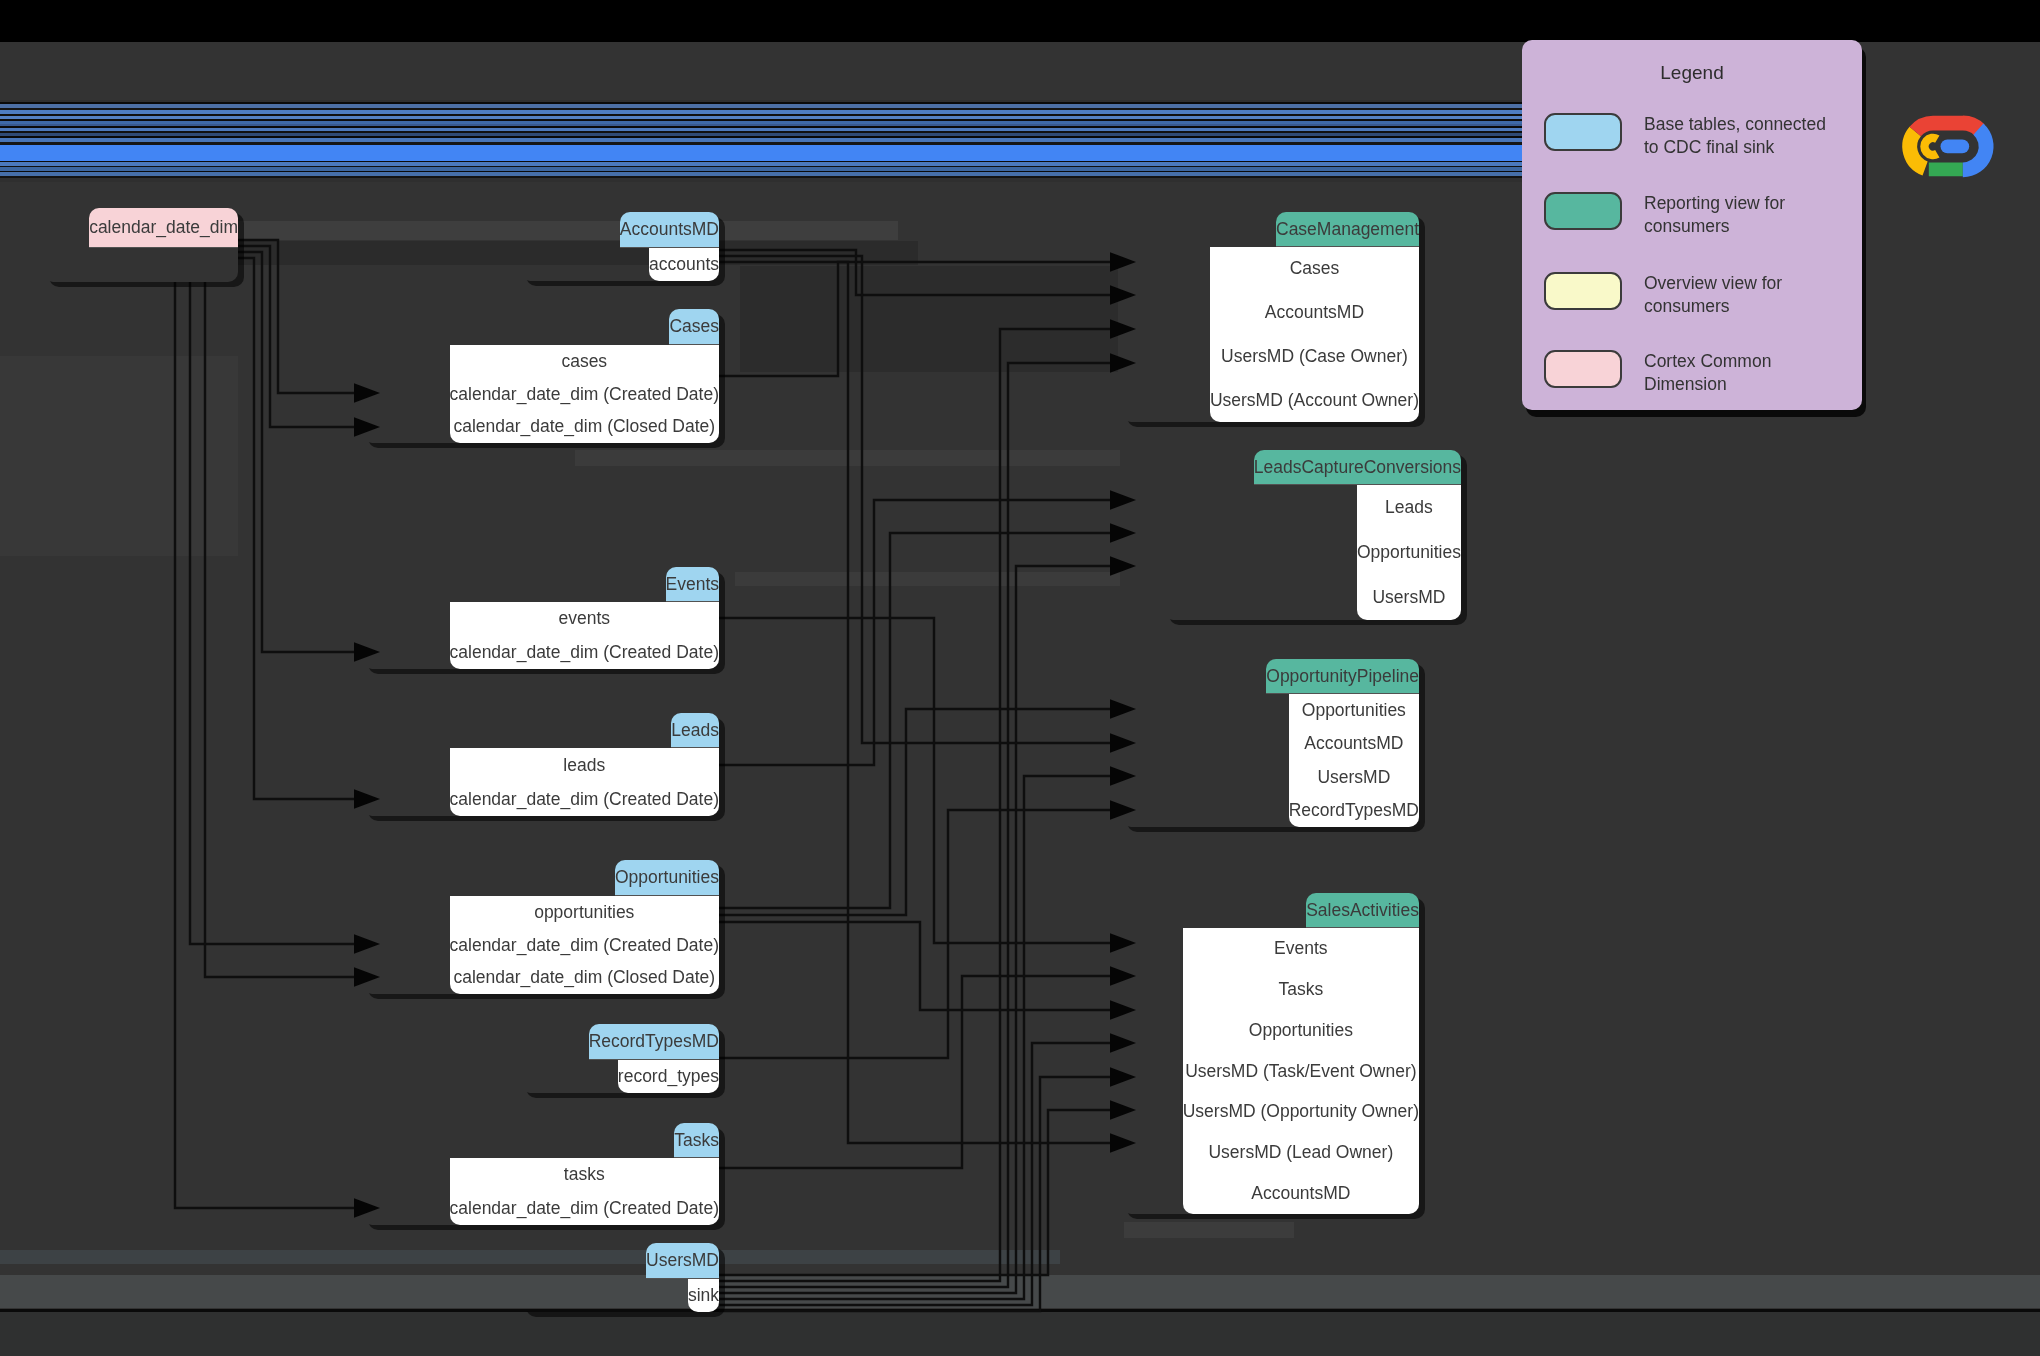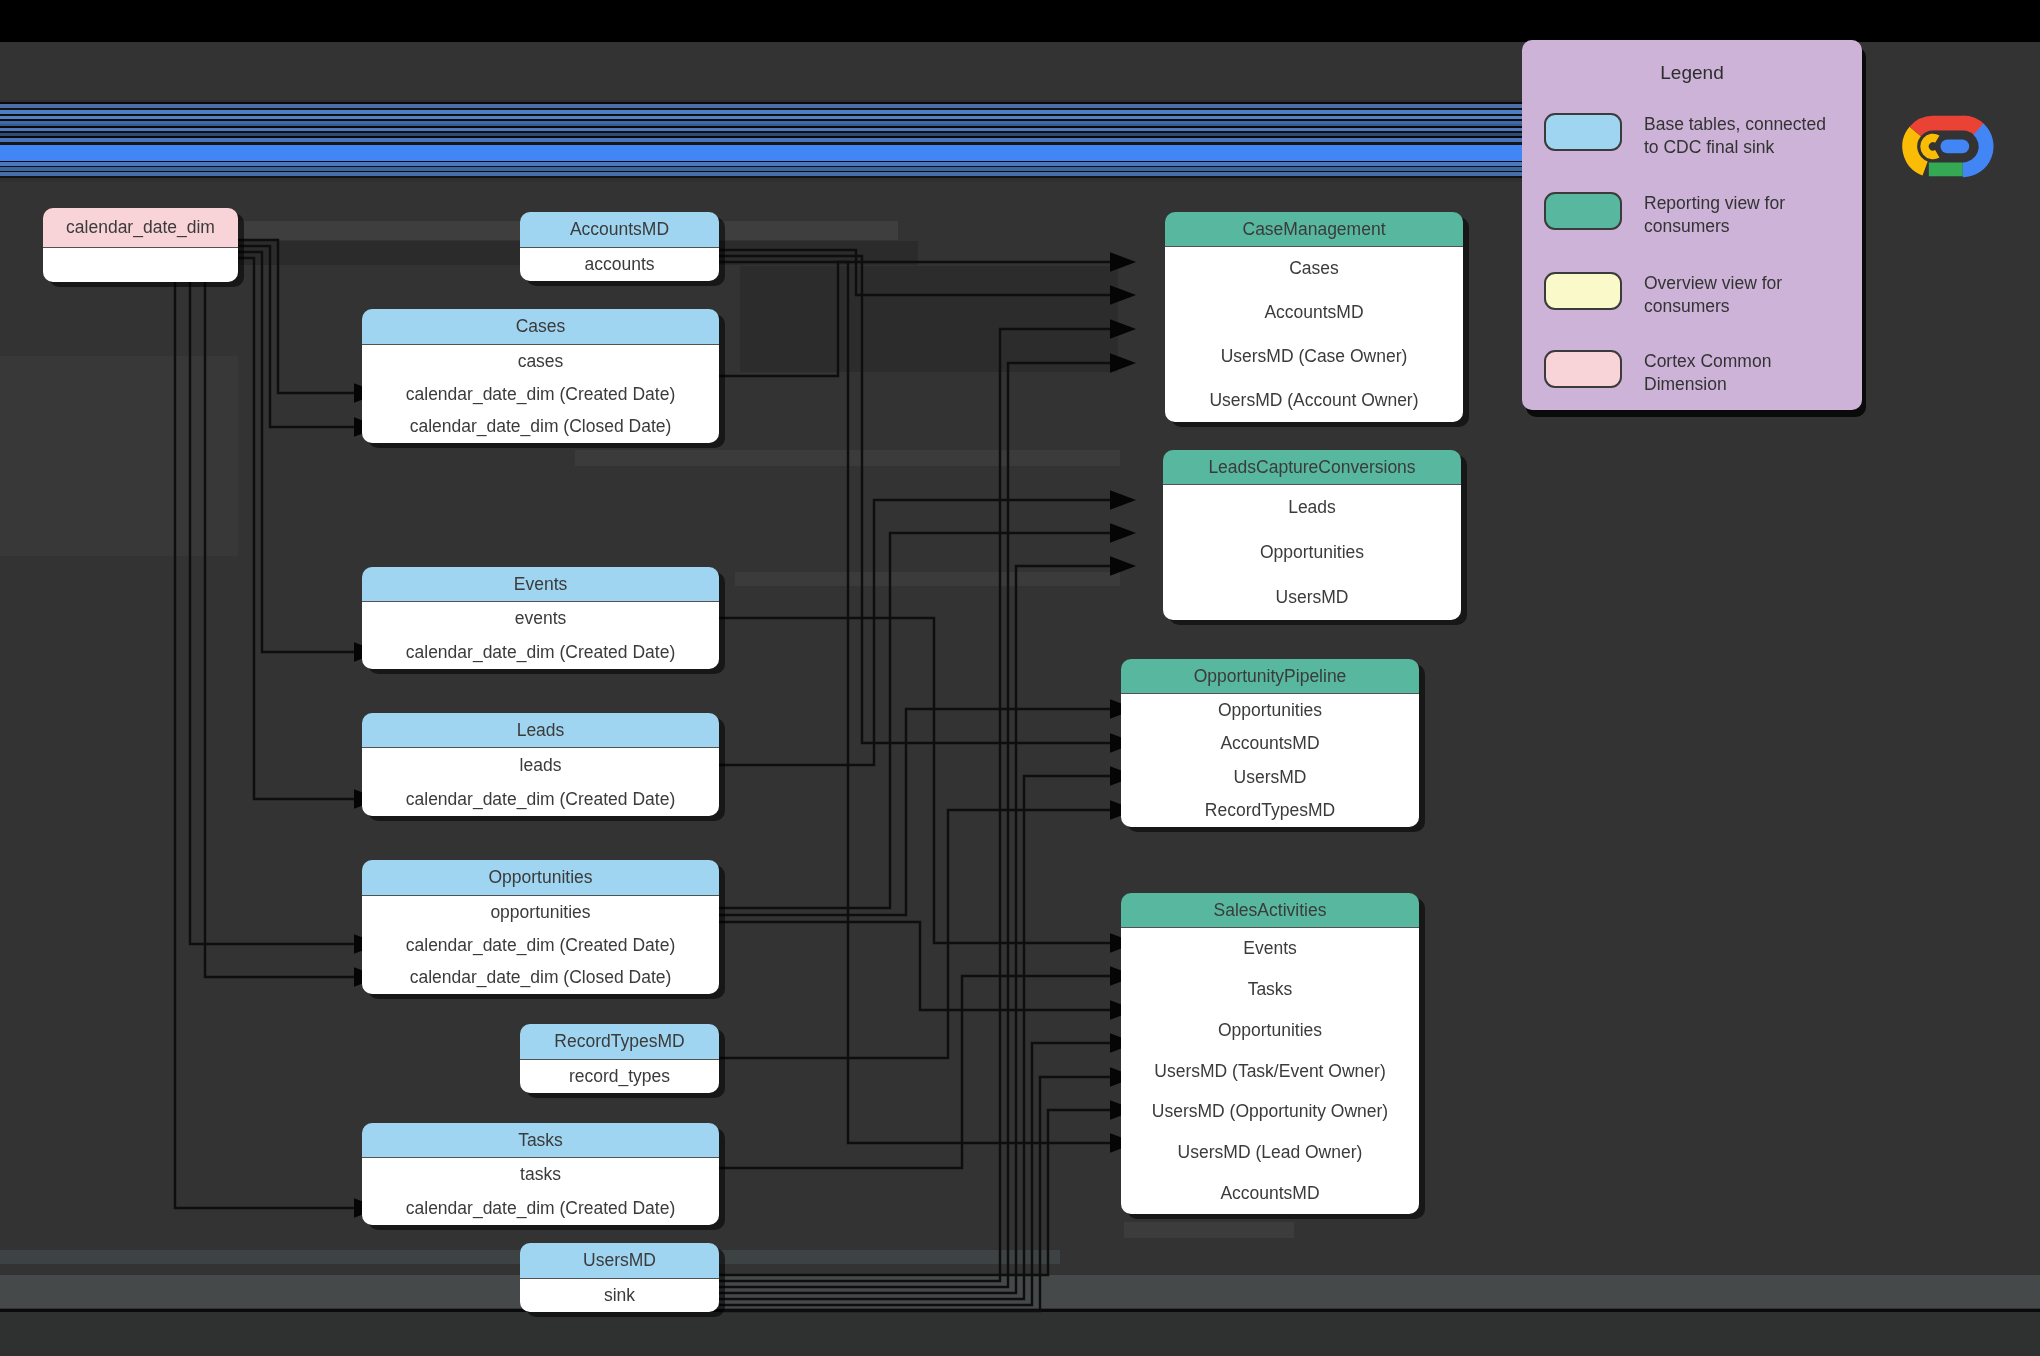--- a/index.html
+++ b/index.html
@@ -34,20 +34,21 @@
   
   #edges{position:absolute;left:0;top:0;}
   .edge{fill:none;stroke:#0e0e0e;stroke-width:2.4px;}
 
   
   .tbl{
     position:absolute;display:flex;flex-direction:column;
     border-radius:10px;
     box-shadow:6px 5px 0 rgba(0,0,0,0.55);
     font-size:17.5px;
+    align-items:flex-end;
   }
   .tbl .hd{
     display:flex;align-items:center;justify-content:center;
     border-radius:10px 10px 0 0;
     border-bottom:1px solid #525252;
     flex:0 0 auto;
   }
   .tbl .bd{
     background:#ffffff;border-radius:0 0 10px 10px;
     display:flex;flex-direction:column;flex:1 1 auto;
@@ -197,21 +198,21 @@
     </div>
   </div>
 
   <div class="tbl" style="left:520px;top:1243px;width:199px;height:69px">
     <div class="hd hd-blue" style="height:35px">UsersMD</div>
     <div class="bd">
       <div class="rw">sink</div>
     </div>
   </div>
 
-  <div class="tbl" style="left:1165px;top:212px;width:298px;height:210px">
+  <div class="tbl" style="left:1121px;top:212px;width:298px;height:210px">
     <div class="hd hd-teal" style="height:34px">CaseManagement</div>
     <div class="bd">
       <div class="rw">Cases</div>
       <div class="rw">AccountsMD</div>
       <div class="rw">UsersMD (Case Owner)</div>
       <div class="rw">UsersMD (Account Owner)</div>
     </div>
   </div>
 
   <div class="tbl" style="left:1163px;top:450px;width:298px;height:170px">

